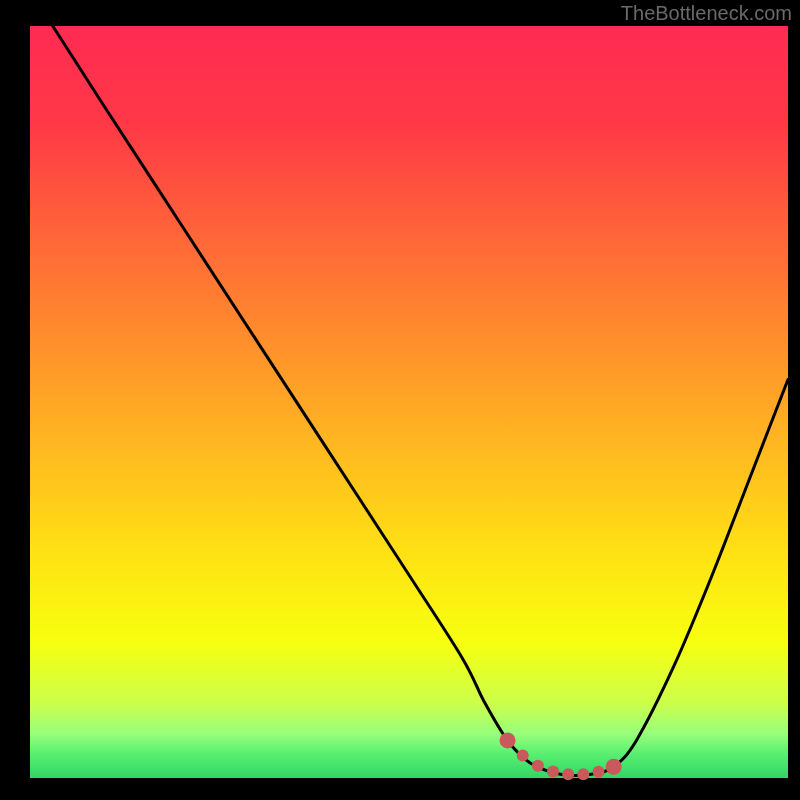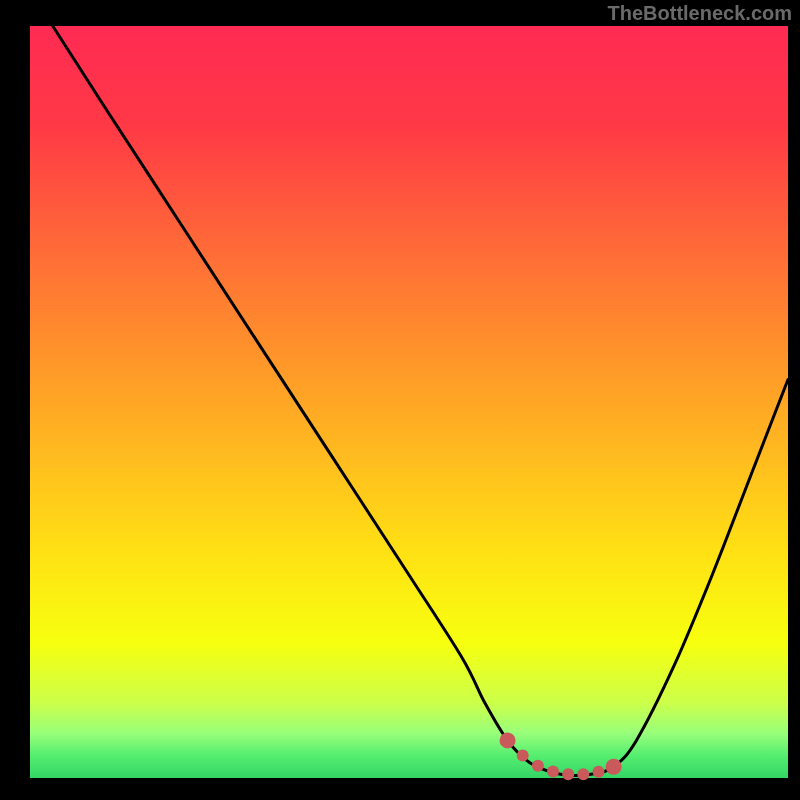--- a/index.html
+++ b/index.html
@@ -9,21 +9,21 @@
     height: 800px;
     background: #000;
     font-family: Arial, Helvetica, sans-serif;
   }
   .attribution {
     position: absolute;
     top: 2px;
     right: 8px;
     color: #6a6a6a;
     font-size: 20px;
-    font-weight: 700;
+    font-weight: 400;
     z-index: 10;
   }
   svg {
     display: block;
   }
 </style>
 </head>
 <body>
 
 <div class="attribution">TheBottleneck.com</div>

